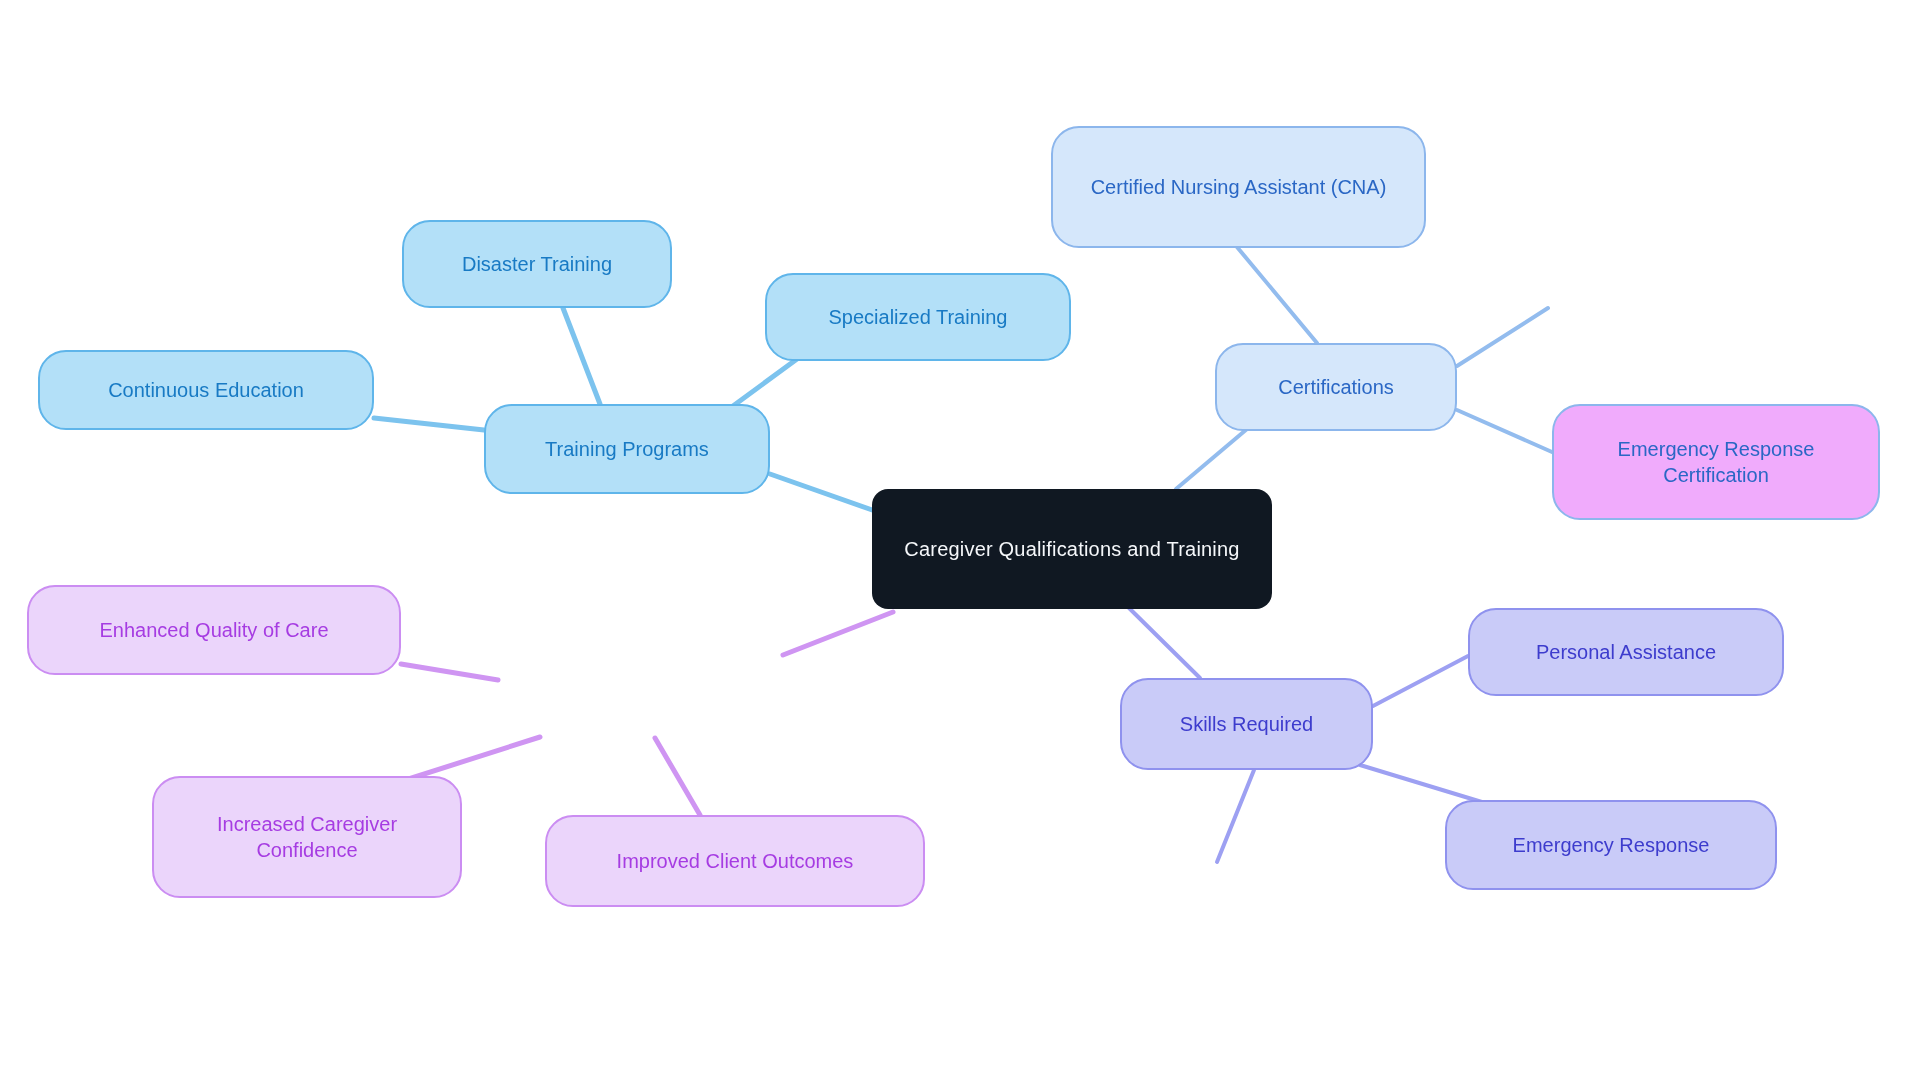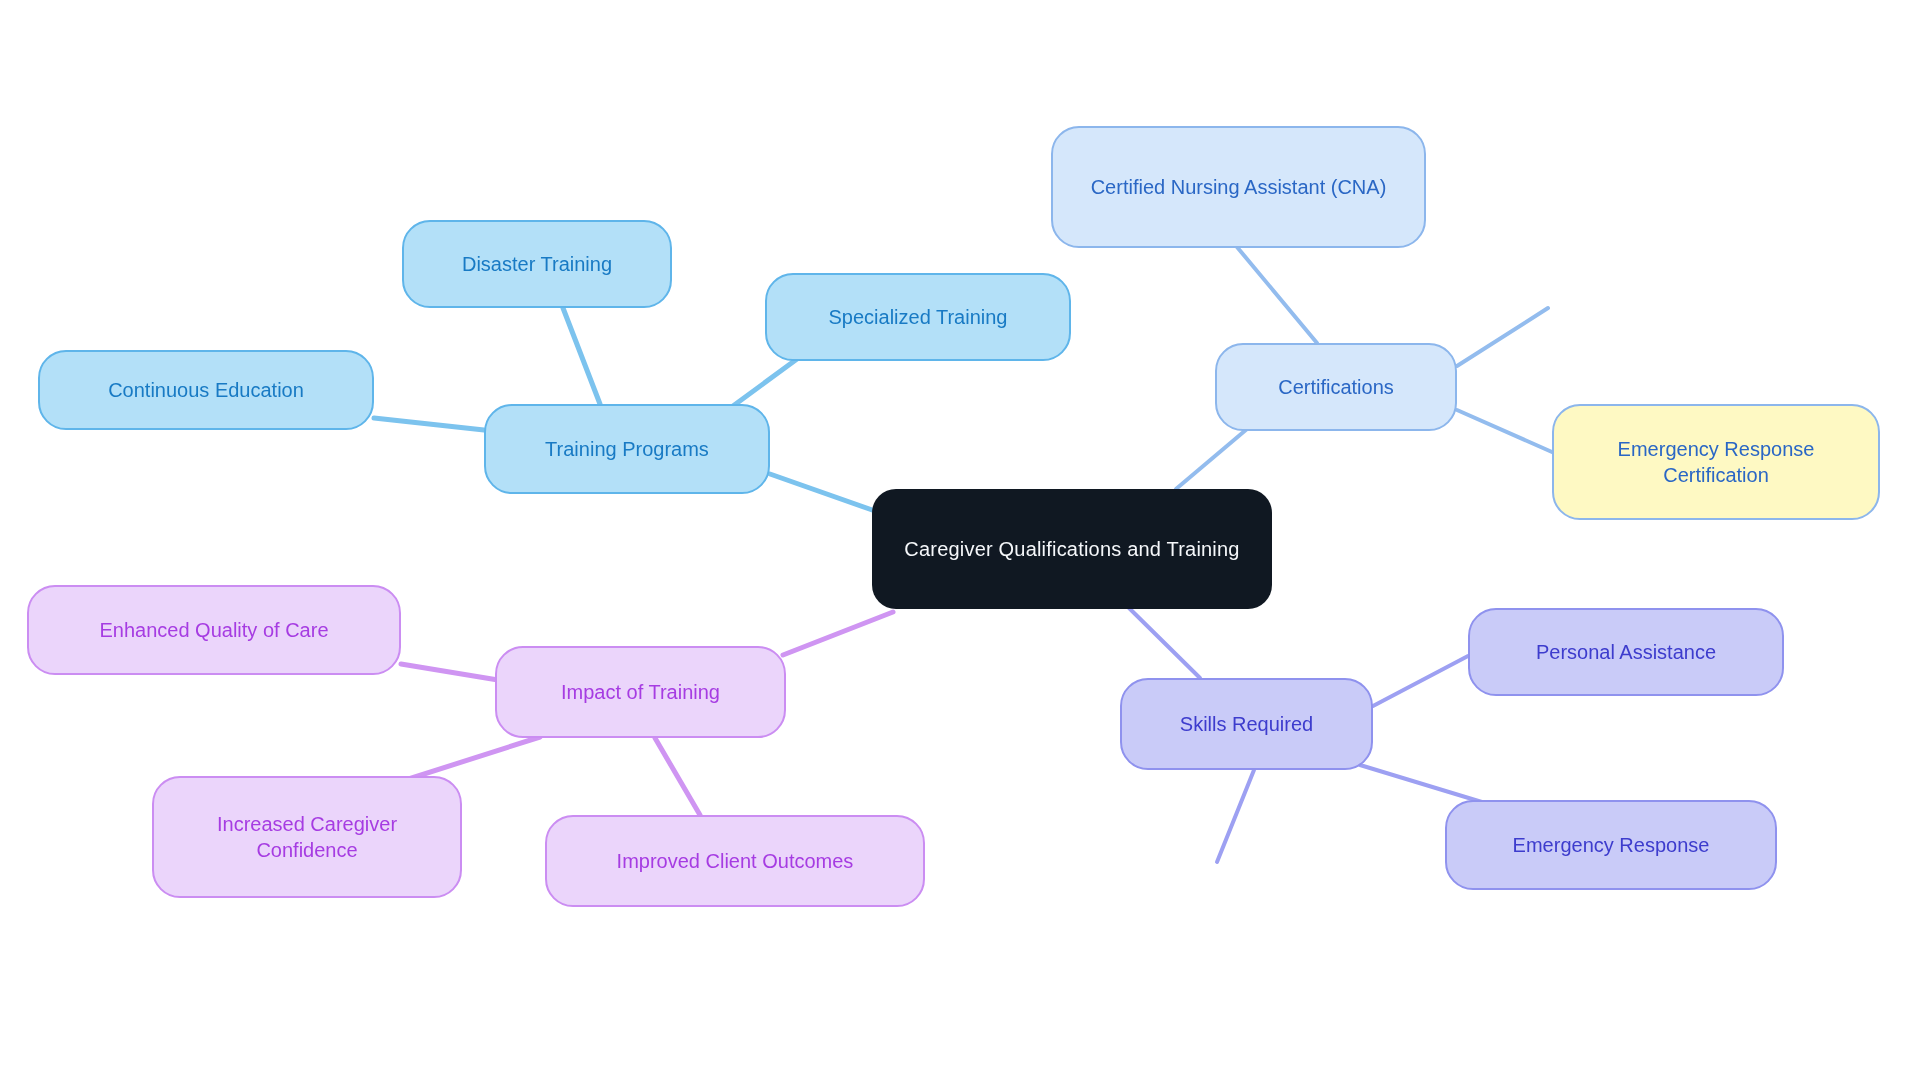--- a/index.html
+++ b/index.html
@@ -29,21 +29,21 @@
     justify-content: center;
     text-align: center;
     border-radius: 28px;
     font-size: 20px;
     line-height: 1.32;
     padding: 8px 24px;
     cursor: default;
     user-select: none;
   }
   .node.root {
-    border-radius: 24px;
+    border-radius: 16px;
     font-size: 20px;
     letter-spacing: 0.2px;
   }
 </style>
 </head>
 <body>
 
 <div id="canvas">
   <svg id="edges" xmlns="http://www.w3.org/2000/svg" viewBox="0 0 1920 1083">
       <line x1="770" y1="474" x2="878" y2="512" stroke="#7cc3ee" stroke-width="5" stroke-linecap="round"></line>
@@ -78,34 +78,31 @@
     </div>
     <div class="node" style="left: 38px; top: 350px; width: 336px; height: 80px; background: rgb(179, 224, 248); border: 2px solid rgb(95, 181, 234); color: rgb(24, 122, 196);">
       <span>Continuous Education</span>
     </div>
     <div class="node" style="left: 1215px; top: 343px; width: 242px; height: 88px; background: rgb(213, 231, 251); border: 2px solid rgb(140, 182, 236); color: rgb(42, 103, 197);">
       <span>Certifications</span>
     </div>
     <div class="node" style="left: 1051px; top: 126px; width: 375px; height: 122px; background: rgb(213, 231, 251); border: 2px solid rgb(140, 182, 236); color: rgb(42, 103, 197);">
       <span>Certified Nursing Assistant (CNA)</span>
     </div>
-    <div class="node" style="left: 1552px; top: 404px; width: 328px; height: 116px; background: #fef9c3; border: 2px solid rgb(140, 182, 236); color: rgb(42, 103, 197);">
+    <div class="node" style="left: 1552px; top: 404px; width: 328px; height: 116px; background: #f0abfc; border: 2px solid rgb(140, 182, 236); color: rgb(42, 103, 197);">
       <span>Emergency Response Certification</span>
     </div>
     <div class="node" style="left: 1120px; top: 678px; width: 253px; height: 92px; background: rgb(201, 203, 248); border: 2px solid rgb(143, 146, 238); color: rgb(61, 60, 205);">
       <span>Skills Required</span>
     </div>
     <div class="node" style="left: 1468px; top: 608px; width: 316px; height: 88px; background: rgb(201, 203, 248); border: 2px solid rgb(143, 146, 238); color: rgb(61, 60, 205);">
       <span>Personal Assistance</span>
     </div>
     <div class="node" style="left: 1445px; top: 800px; width: 332px; height: 90px; background: rgb(201, 203, 248); border: 2px solid rgb(143, 146, 238); color: rgb(61, 60, 205);">
       <span>Emergency Response</span>
-    </div>
-    <div class="node" style="left: 495px; top: 646px; width: 291px; height: 92px; background: rgb(235, 213, 251); border: 2px solid rgb(203, 141, 242); color: rgb(166, 60, 226);">
-      <span>Impact of Training</span>
     </div>
     <div class="node" style="left: 27px; top: 585px; width: 374px; height: 90px; background: rgb(235, 213, 251); border: 2px solid rgb(203, 141, 242); color: rgb(166, 60, 226);">
       <span>Enhanced Quality of Care</span>
     </div>
     <div class="node" style="left: 152px; top: 776px; width: 310px; height: 122px; background: rgb(235, 213, 251); border: 2px solid rgb(203, 141, 242); color: rgb(166, 60, 226);">
       <span>Increased Caregiver Confidence</span>
     </div>
     <div class="node" style="left: 545px; top: 815px; width: 380px; height: 92px; background: rgb(235, 213, 251); border: 2px solid rgb(203, 141, 242); color: rgb(166, 60, 226);">
       <span>Improved Client Outcomes</span>
     </div>

